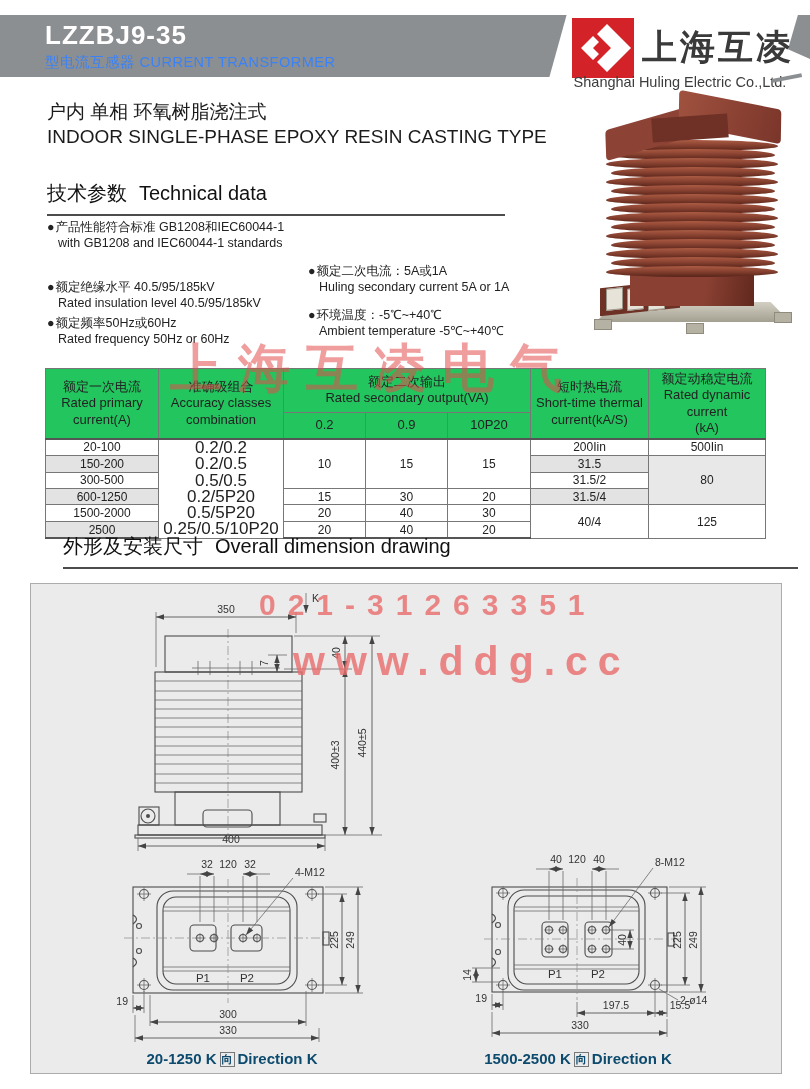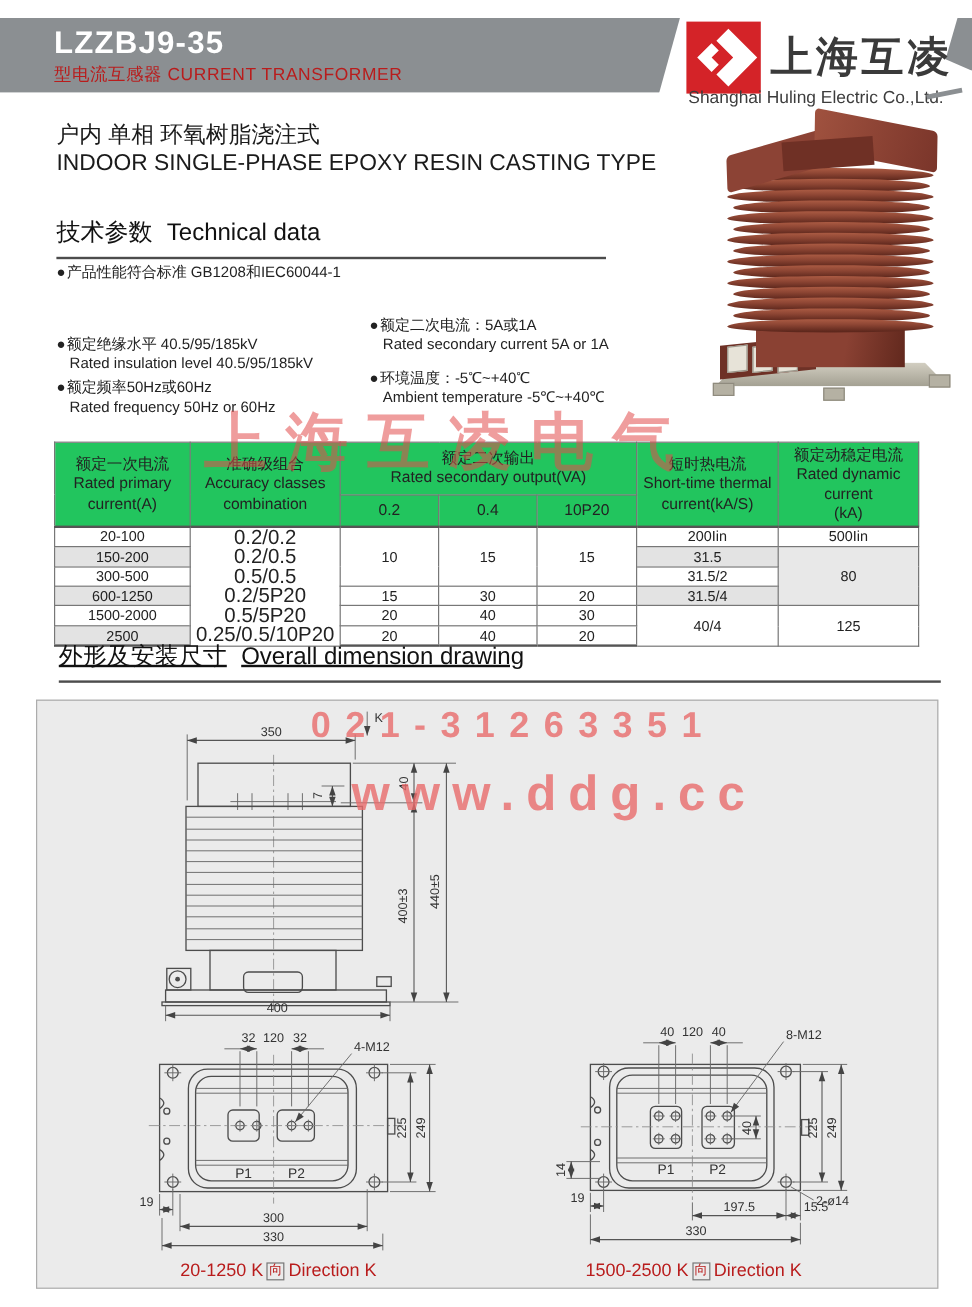--- a/index.html
+++ b/index.html
@@ -2,39 +2,39 @@
 <html><head>
 <meta charset="utf-8">
 <style>
   html,body{margin:0;padding:0;background:#fff;}
   #page{position:relative;width:810px;height:1089px;background:#fff;overflow:hidden;
         font-family:"Liberation Sans",sans-serif;color:#222;padding-left:44px;}
 
   
   .hdr-bar{position:absolute;left:0;top:15px;width:810px;height:62px;background:#8b8f92;}
   .hdr-title{position:absolute;left:45px;top:20px;font-size:26px;font-weight:bold;color:#fff;letter-spacing:1px;}
-  .hdr-sub{position:absolute;left:45px;top:53px;font-size:14.5px;color:#b91c1c;letter-spacing:.5px;}
+  .hdr-sub{position:absolute;left:45px;top:53px;font-size:14.5px;color:#3b82f6;letter-spacing:.5px;}
   .hdr-notch{position:absolute;left:548px;top:10px;width:262px;height:72px;background:#fff;
              clip-path:polygon(20px 0,100% 0,100% 100%,0 100%);}
   .hdr-wedge{position:absolute;left:788px;top:15px;width:22px;height:44px;background:#8b8f92;
              clip-path:polygon(45% 0,100% 0,100% 100%,0 78%);}
   .logo-sq{position:absolute;left:572px;top:18px;width:62px;height:60px;background:#d42328;}
   .logo-cn{position:absolute;left:642px;top:24px;font-size:35px;font-weight:bold;color:#3a3a3a;letter-spacing:3px;text-align:right;}
   .logo-en{position:absolute;left:556px;top:74px;width:248px;text-align:center;font-size:14.5px;color:#3d3d3d;}
   .hdr-dash{position:absolute;left:772px;top:76px;width:30px;height:4px;background:#8b8f92;transform:rotate(-11deg);}
 
   
   .intro-cn{position:absolute;left:47px;top:99px;font-size:19px;color:#1b1b1b;}
   .intro-en{position:absolute;left:47px;top:126px;font-size:19px;color:#1b1b1b;}
 
   
   .sec{position:absolute;font-size:20px;color:#111;border-bottom:2px solid #4c4c4c;padding-bottom:7px;}
   .sec .en{margin-left:12px;}
   #sec-tech{left:47px;top:180px;width:458px;}
-  #sec-dim{left:49px;top:533px;width:735px;text-decoration:underline;}
+  #sec-dim{left:63px;top:533px;width:735px;}
 
   
   .bullet{position:absolute;font-size:12.5px;line-height:16px;color:#222;width:260px;}
   .bullet .en{padding-left:11px;}
   .dot{margin-right:1px;}
 
   
   .wm{position:absolute;font-weight:bold;pointer-events:none;white-space:nowrap;z-index:6;}
   #wm-table{left:146px;top:334px;font-size:52px;letter-spacing:16px;color:rgba(226,77,77,.55);margin-left:24px;}
   #wm-phone{left:228px;top:4px;font-size:30px;letter-spacing:12px;color:rgba(232,108,108,.8);}
@@ -57,21 +57,21 @@
 
   
   #panel{position:absolute;left:30px;top:583px;width:750px;height:489px;background:#ebebeb;border:1px solid #acacac;}
   .dwg{position:absolute;}
   .ol{stroke:#4c4c4c;stroke-width:1.1;fill:none;}
   .tl{stroke:#6a6a6a;stroke-width:.8;fill:none;}
   .dl{stroke:#555;stroke-width:.9;fill:none;}
   .cl{stroke:#8a8a8a;stroke-width:.7;fill:none;stroke-dasharray:9 3 2 3;}
   text.d{font-family:"Liberation Sans",sans-serif;font-size:10.5px;fill:#333;}
   text.p{font-family:"Liberation Sans",sans-serif;font-size:11.5px;fill:#333;}
-  .cap{position:absolute;font-size:15px;color:#b91c1c;text-align:center;}
+  .cap{position:absolute;font-size:15px;color:#0c4a6e;text-align:center;font-weight:bold;}
   .kbox{display:inline-block;border:1px solid #777;font-size:11px;line-height:13px;padding:0 1px;margin:0 3px;vertical-align:1px;}
 
   
   .product{position:absolute;left:594px;top:96px;width:200px;height:236px;}
   .product div{position:absolute;}
   .p-plate{left:2px;top:206px;width:194px;height:20px;background:linear-gradient(180deg,#d3cfc2,#a3a092);
            clip-path:polygon(0 100%,10% 0,90% 0,100% 100%);}
   .p-tab{width:16px;height:9px;background:#b5b1a3;border:1px solid #8f8b7e;}
   .p-tab1{left:0;top:223px;} .p-tab2{left:92px;top:227px;} .p-tab3{left:180px;top:216px;}
   .p-termbase{left:6px;top:188px;width:80px;height:28px;background:#6e3126;transform:skewY(-6deg);}
@@ -142,32 +142,33 @@
     <div class="p-wingR"></div>
     <div class="p-ridge"></div>
   </div>
 
   <div class="sec" id="sec-tech">
     <span>技术参数</span><span class="en">Technical data</span>
   </div>
 
   <div class="bullet" style="left:47px;top:219px;">
     <div><span class="dot">●</span><span>产品性能符合标准 GB1208和IEC60044-1</span></div>
+    <div class="en">with GB1208 and IEC60044-1 standards</div>
   </div>
   <div class="bullet" style="left:47px;top:279px;">
     <div><span class="dot">●</span><span>额定绝缘水平 40.5/95/185kV</span></div>
     <div class="en">Rated insulation level 40.5/95/185kV</div>
   </div>
   <div class="bullet" style="left:47px;top:315px;">
     <div><span class="dot">●</span><span>额定频率50Hz或60Hz</span></div>
     <div class="en">Rated frequency 50Hz or 60Hz</div>
   </div>
   <div class="bullet" style="left:308px;top:263px;">
     <div><span class="dot">●</span><span>额定二次电流：5A或1A</span></div>
-    <div class="en">Rated secondary current 5A or 1A</div>
+    <div class="en">Huling secondary current 5A or 1A</div>
   </div>
   <div class="bullet" style="left:308px;top:307px;">
     <div><span class="dot">●</span><span>环境温度：-5℃~+40℃</span></div>
     <div class="en">Ambient temperature -5℃~+40℃</div>
   </div>
 
   <table id="spec">
     <colgroup>
       <col style="width:113px">
         <col style="width:125px">
@@ -199,21 +200,21 @@
             <div>current(kA/S)</div>
         </th>
         <th rowspan="2">
           <div>额定动稳定电流</div>
             <div>Rated dynamic current</div>
             <div>(kA)</div>
         </th>
       </tr>
       <tr>
         <th>0.2</th>
-        <th>0.4</th>
+        <th>0.9</th>
         <th>10P20</th>
       </tr>
     </thead>
     <tbody>
       <tr>
         <td>20-100</td>
         <td rowspan="6">
           <div class="accl">0.2/0.2</div>
             <div class="accl">0.2/0.5</div>
           <div class="accl">0.5/0.5</div>

